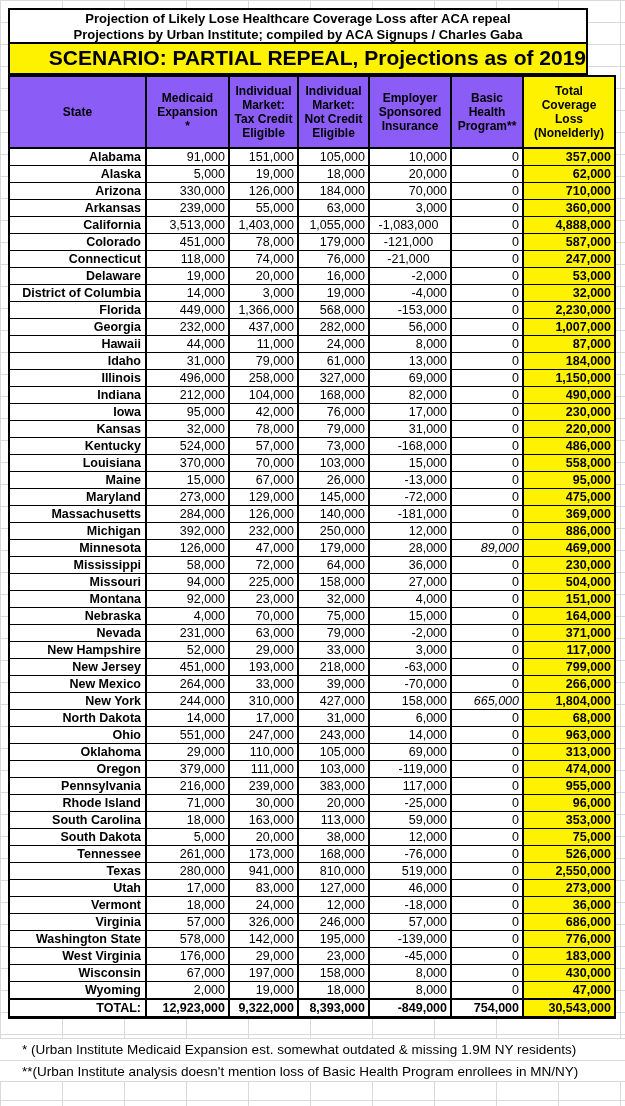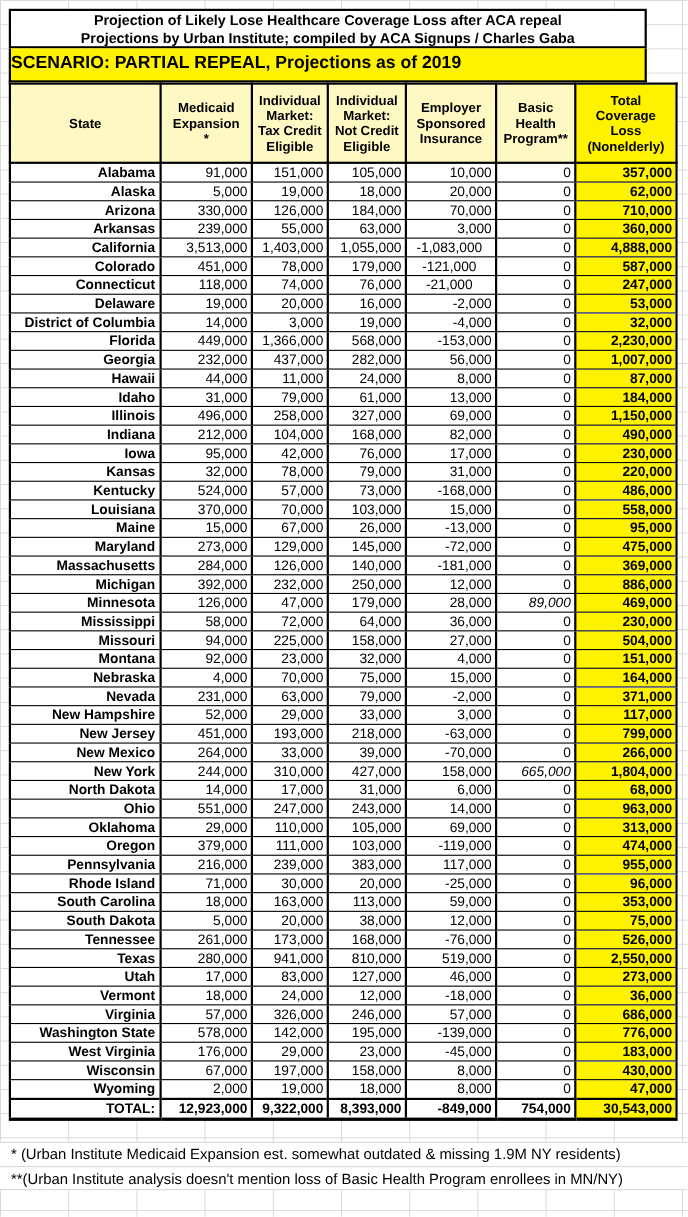--- a/index.html
+++ b/index.html
@@ -15,30 +15,30 @@
   .sheet{position:absolute;left:8px;top:8px;width:580px;}
 
   .title-box{
     box-sizing:border-box;height:36px;border:2px solid #000;background:#fff;
     text-align:center;padding-top:1px;
   }
   .title-line{font-weight:bold;font-size:13px;line-height:15.5px;white-space:nowrap;}
 
   .banner{
     box-sizing:border-box;height:31px;border:2px solid #000;border-top:none;
-    background:var(--hl,#fff200);text-align:left;font-weight:bold;
-    font-size:16px;line-height:28px;white-space:nowrap;
+    background:var(--hl,#fff200);text-align:right;font-weight:bold;
+    font-size:21px;line-height:28px;white-space:nowrap;
   }
 
   table{border-collapse:collapse;table-layout:fixed;width:606px;background:#fff;}
   col.c1{width:137px}col.c2{width:83px}col.c3{width:69px}col.c4{width:71px}
   col.c5{width:82px}col.c6{width:72px}col.c7{width:92px}
 
   th{
-    border:2px solid #000;background:#fef9c3;font-weight:bold;font-size:12px;
+    border:2px solid #000;background:#8b5cf6;font-weight:bold;font-size:12px;
     line-height:14px;text-align:center;vertical-align:middle;height:70px;
     padding:0;white-space:pre-line;overflow:hidden;
   }
   th.hl{background:var(--hl,#fff200);}
 
   td{
     border-left:2px solid #000;border-right:2px solid #000;
     border-top:1px solid #000;border-bottom:1px solid #000;
     font-size:12.5px;line-height:16px;height:16px;padding:0 3px 0 0;
     text-align:right;white-space:nowrap;overflow:hidden;background:#fff;
@@ -46,21 +46,21 @@
   td.state{font-weight:bold;padding-right:4px;}
   td.hl{background:var(--hl,#fff200);font-weight:bold;padding-left:20px;}
   td.bold{font-weight:normal;text-align:center;}
   td.italic{font-style:italic;}
   tr.total-row td{font-weight:bold;border-top:2px solid #000;border-bottom:3px solid #000;}
 
   .gap{height:19px;}
   .footnote-row{
     box-sizing:border-box;margin-left:-8px;width:625px;height:22px;background:#fff;
     border-top:1px solid var(--grid,#d9d9d9);
-    font-size:13.5px;line-height:21px;padding-left:10px;white-space:nowrap;
+    font-size:13.5px;line-height:21px;padding-left:22px;white-space:nowrap;
   }
   .footnote-row:last-child{border-bottom:1px solid var(--grid,#d9d9d9);}
 </style>
 </head>
 <body>
 
 <div class="sheet">
 
   <div class="title-box">
     <div class="title-line">Projection of Likely Lose Healthcare Coverage Loss after ACA repeal</div>

